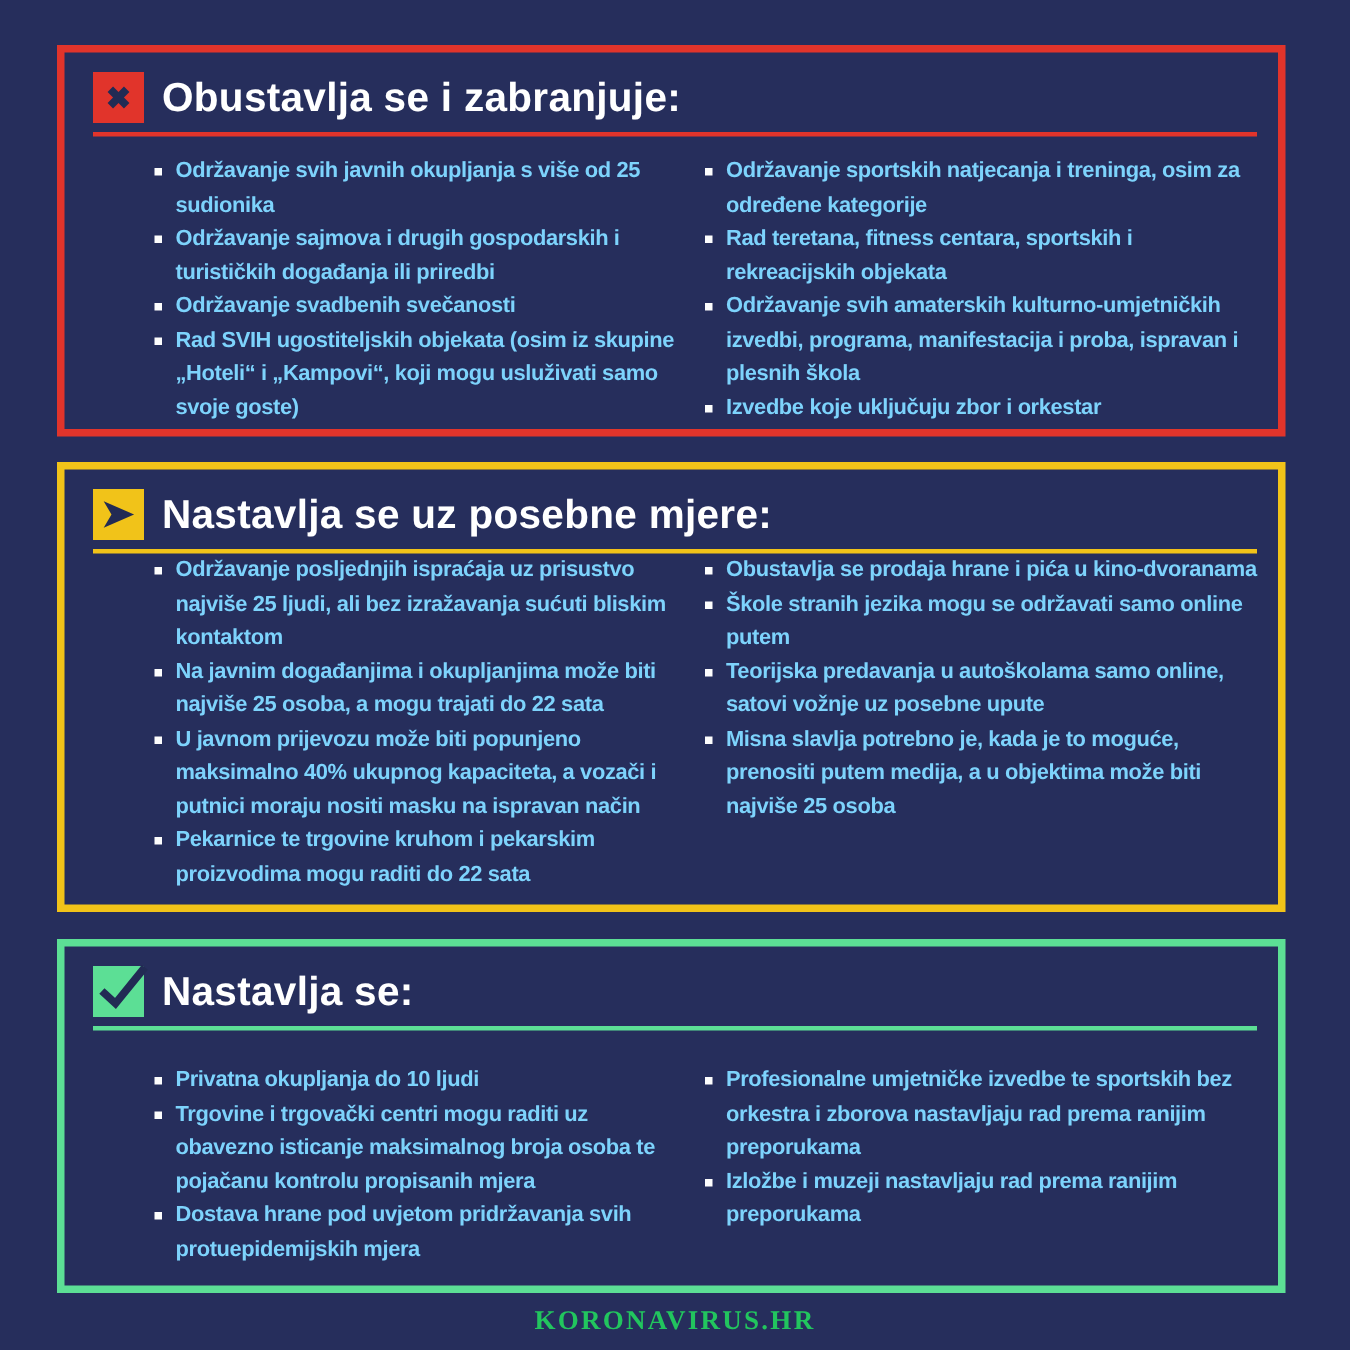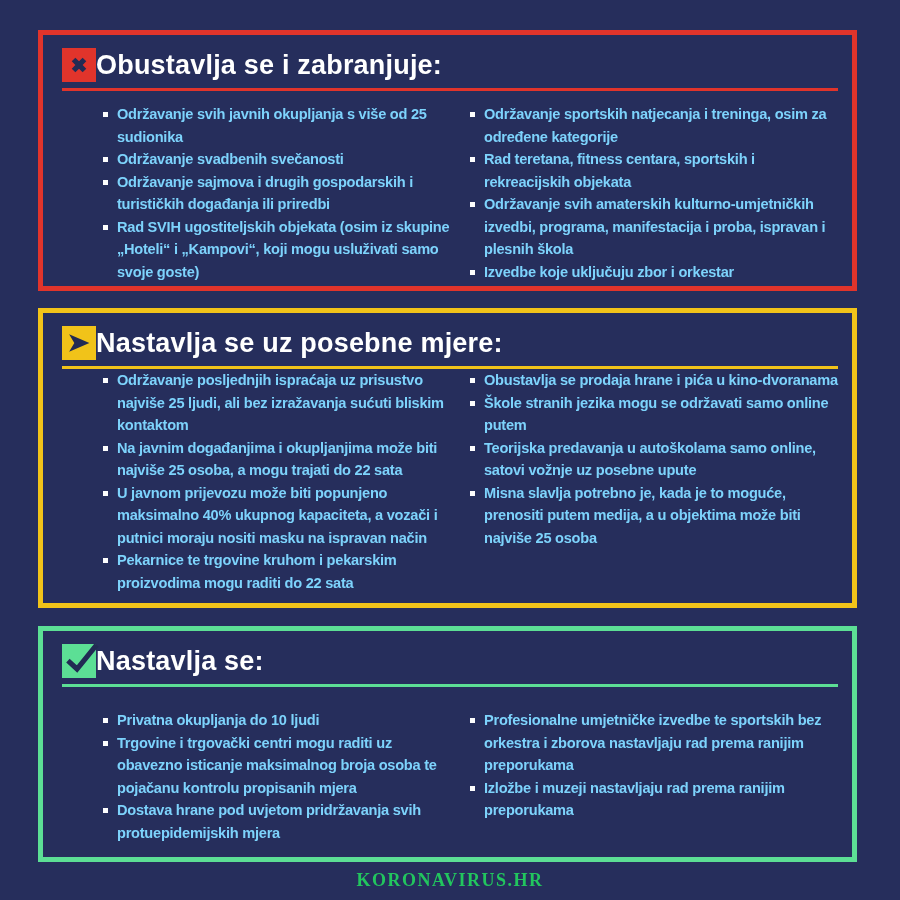--- a/index.html
+++ b/index.html
@@ -16,21 +16,21 @@
     width: 819px;
     border: 5px solid;
   }
   .box.s-red    { top: 30px;  height: 261px; border-color: #e1342b; --accent: #e1342b; }
   .box.s-yellow { top: 308px; height: 300px; border-color: #f1c319; --accent: #f1c319; }
   .box.s-green  { top: 626px; height: 236px; border-color: #5cdf95; --accent: #5cdf95; }
 
   .hdr {
     display: flex;
     align-items: center;
-    gap: 0;
+    gap: 12px;
     margin: 13px 14px 0 19px;
     padding-bottom: 6px;
     border-bottom: 3px solid var(--accent);
   }
   .icon-box {
     position: relative;
     width: 34px;
     height: 34px;
     background: var(--accent);
     flex: 0 0 34px;
@@ -97,22 +97,22 @@
     <div class="icon-box">
       <svg viewBox="0 0 100 100" aria-hidden="true">
         <path d="M22 36 L36 22 L50 36 L64 22 L78 36 L64 50 L78 64 L64 78 L50 64 L36 78 L22 64 L36 50 Z" fill="#222b54"></path>
       </svg>
     </div>
     <h2 class="sec-title">Obustavlja se i zabranjuje:</h2>
   </div>
   <div class="cols">
     <ul class="list">
       <li>Održavanje svih javnih okupljanja s više od 25 sudionika</li>
+      <li>Održavanje sajmova i drugih gospodarskih i turističkih događanja ili priredbi</li>
       <li>Održavanje svadbenih svečanosti</li>
-      <li>Održavanje sajmova i drugih gospodarskih i turističkih događanja ili priredbi</li>
       <li>Rad SVIH ugostiteljskih objekata (osim iz skupine „Hoteli“ i „Kampovi“, koji mogu usluživati samo svoje goste)</li>
     </ul>
     <ul class="list">
       <li>Održavanje sportskih natjecanja i treninga, osim za određene kategorije</li>
       <li>Rad teretana, fitness centara, sportskih i rekreacijskih objekata</li>
       <li>Održavanje svih amaterskih kulturno-umjetničkih izvedbi, programa, manifestacija i proba, ispravan i plesnih škola</li>
       <li>Izvedbe koje uključuju zbor i orkestar</li>
     </ul>
   </div>
 </section>

